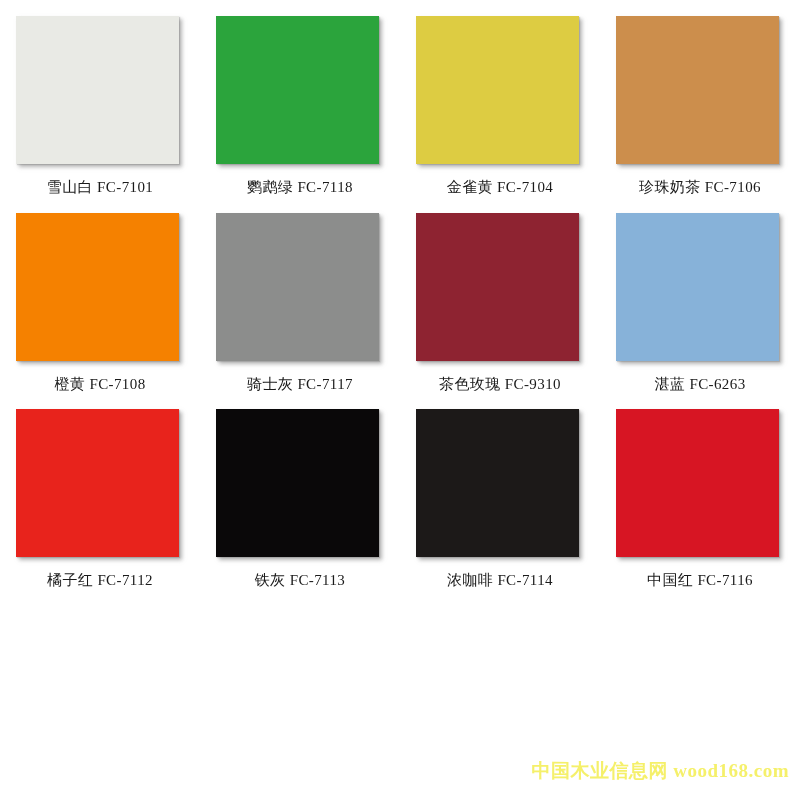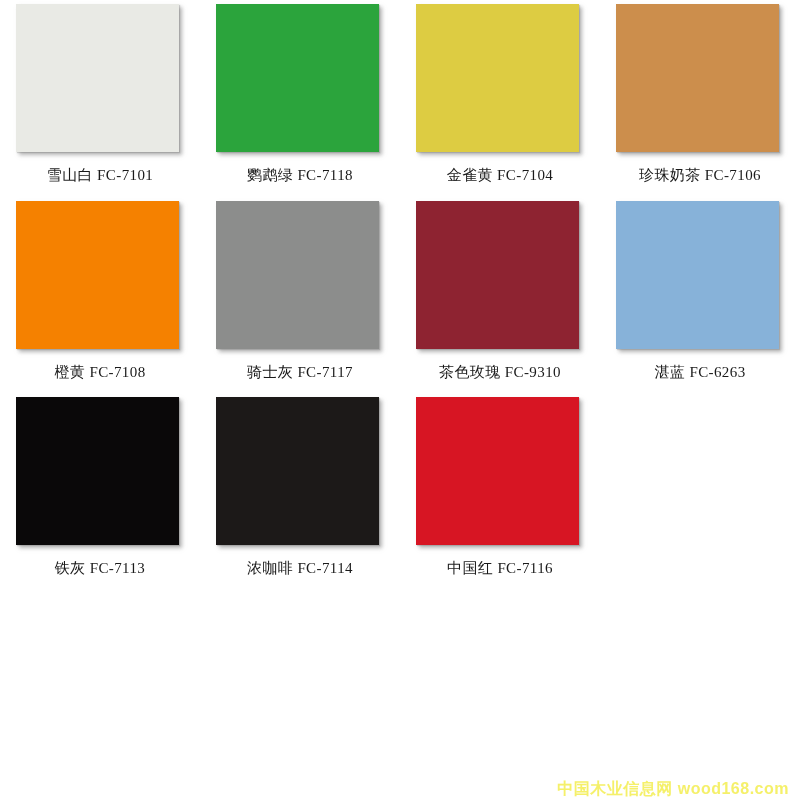--- a/index.html
+++ b/index.html
@@ -19,21 +19,21 @@
   #swatch-grid {
     position: absolute;
     left: 0;
     top: 0;
     width: 800px;
     height: 800px;
     display: grid;
     grid-template-columns: repeat(4, 200px);
     grid-template-rows: 197px 196px 196px 200px;
     box-sizing: border-box;
-    padding-top: 4px;
+    padding-top: 16px;
   }
 
   .swatch-cell {
     display: flex;
     flex-direction: column;
     align-items: center;
     justify-content: flex-start;
   }
 
   .chip-wrap {
@@ -58,23 +58,23 @@
     line-height: 17px;
     color: #1a1a1a;
     letter-spacing: 0.4px;
     white-space: nowrap;
     text-align: center;
   }
 
   #watermark {
     position: absolute;
     right: 11px;
-    bottom: 0;
-    font-family: Liberation Sans, sans-serif;
-    font-size: 16px;
+    bottom: 16px;
+    font-family: Liberation Serif, serif;
+    font-size: 19px;
     font-weight: bold;
     letter-spacing: 0.5px;
     color: #f5f06a;
     text-shadow:
       -1px -1px 0 #ffffff,
        1px -1px 0 #ffffff,
       -1px  1px 0 #ffffff,
        1px  1px 0 #ffffff,
        0    0   3px rgba(255,255,255,0.9);
     white-space: nowrap;
@@ -127,20 +127,26 @@
       <div class="chip-label">茶色玫瑰 FC-9310</div>
     </div>
     <div class="swatch-cell">
       <div class="chip-wrap">
         <div class="chip" style="background: rgb(135, 178, 217);"></div>
       </div>
       <div class="chip-label">湛蓝 FC-6263</div>
     </div>
     <div class="swatch-cell">
       <div class="chip-wrap">
+        <div class="chip" style="background: rgb(232, 35, 28);"></div>
+      </div>
+      <div class="chip-label">橘子红 FC-7112</div>
+    </div>
+    <div class="swatch-cell">
+      <div class="chip-wrap">
         <div class="chip" style="background: rgb(10, 8, 9);"></div>
       </div>
       <div class="chip-label">铁灰 FC-7113</div>
     </div>
     <div class="swatch-cell">
       <div class="chip-wrap">
         <div class="chip" style="background: rgb(28, 25, 24);"></div>
       </div>
       <div class="chip-label">浓咖啡 FC-7114</div>
     </div>

